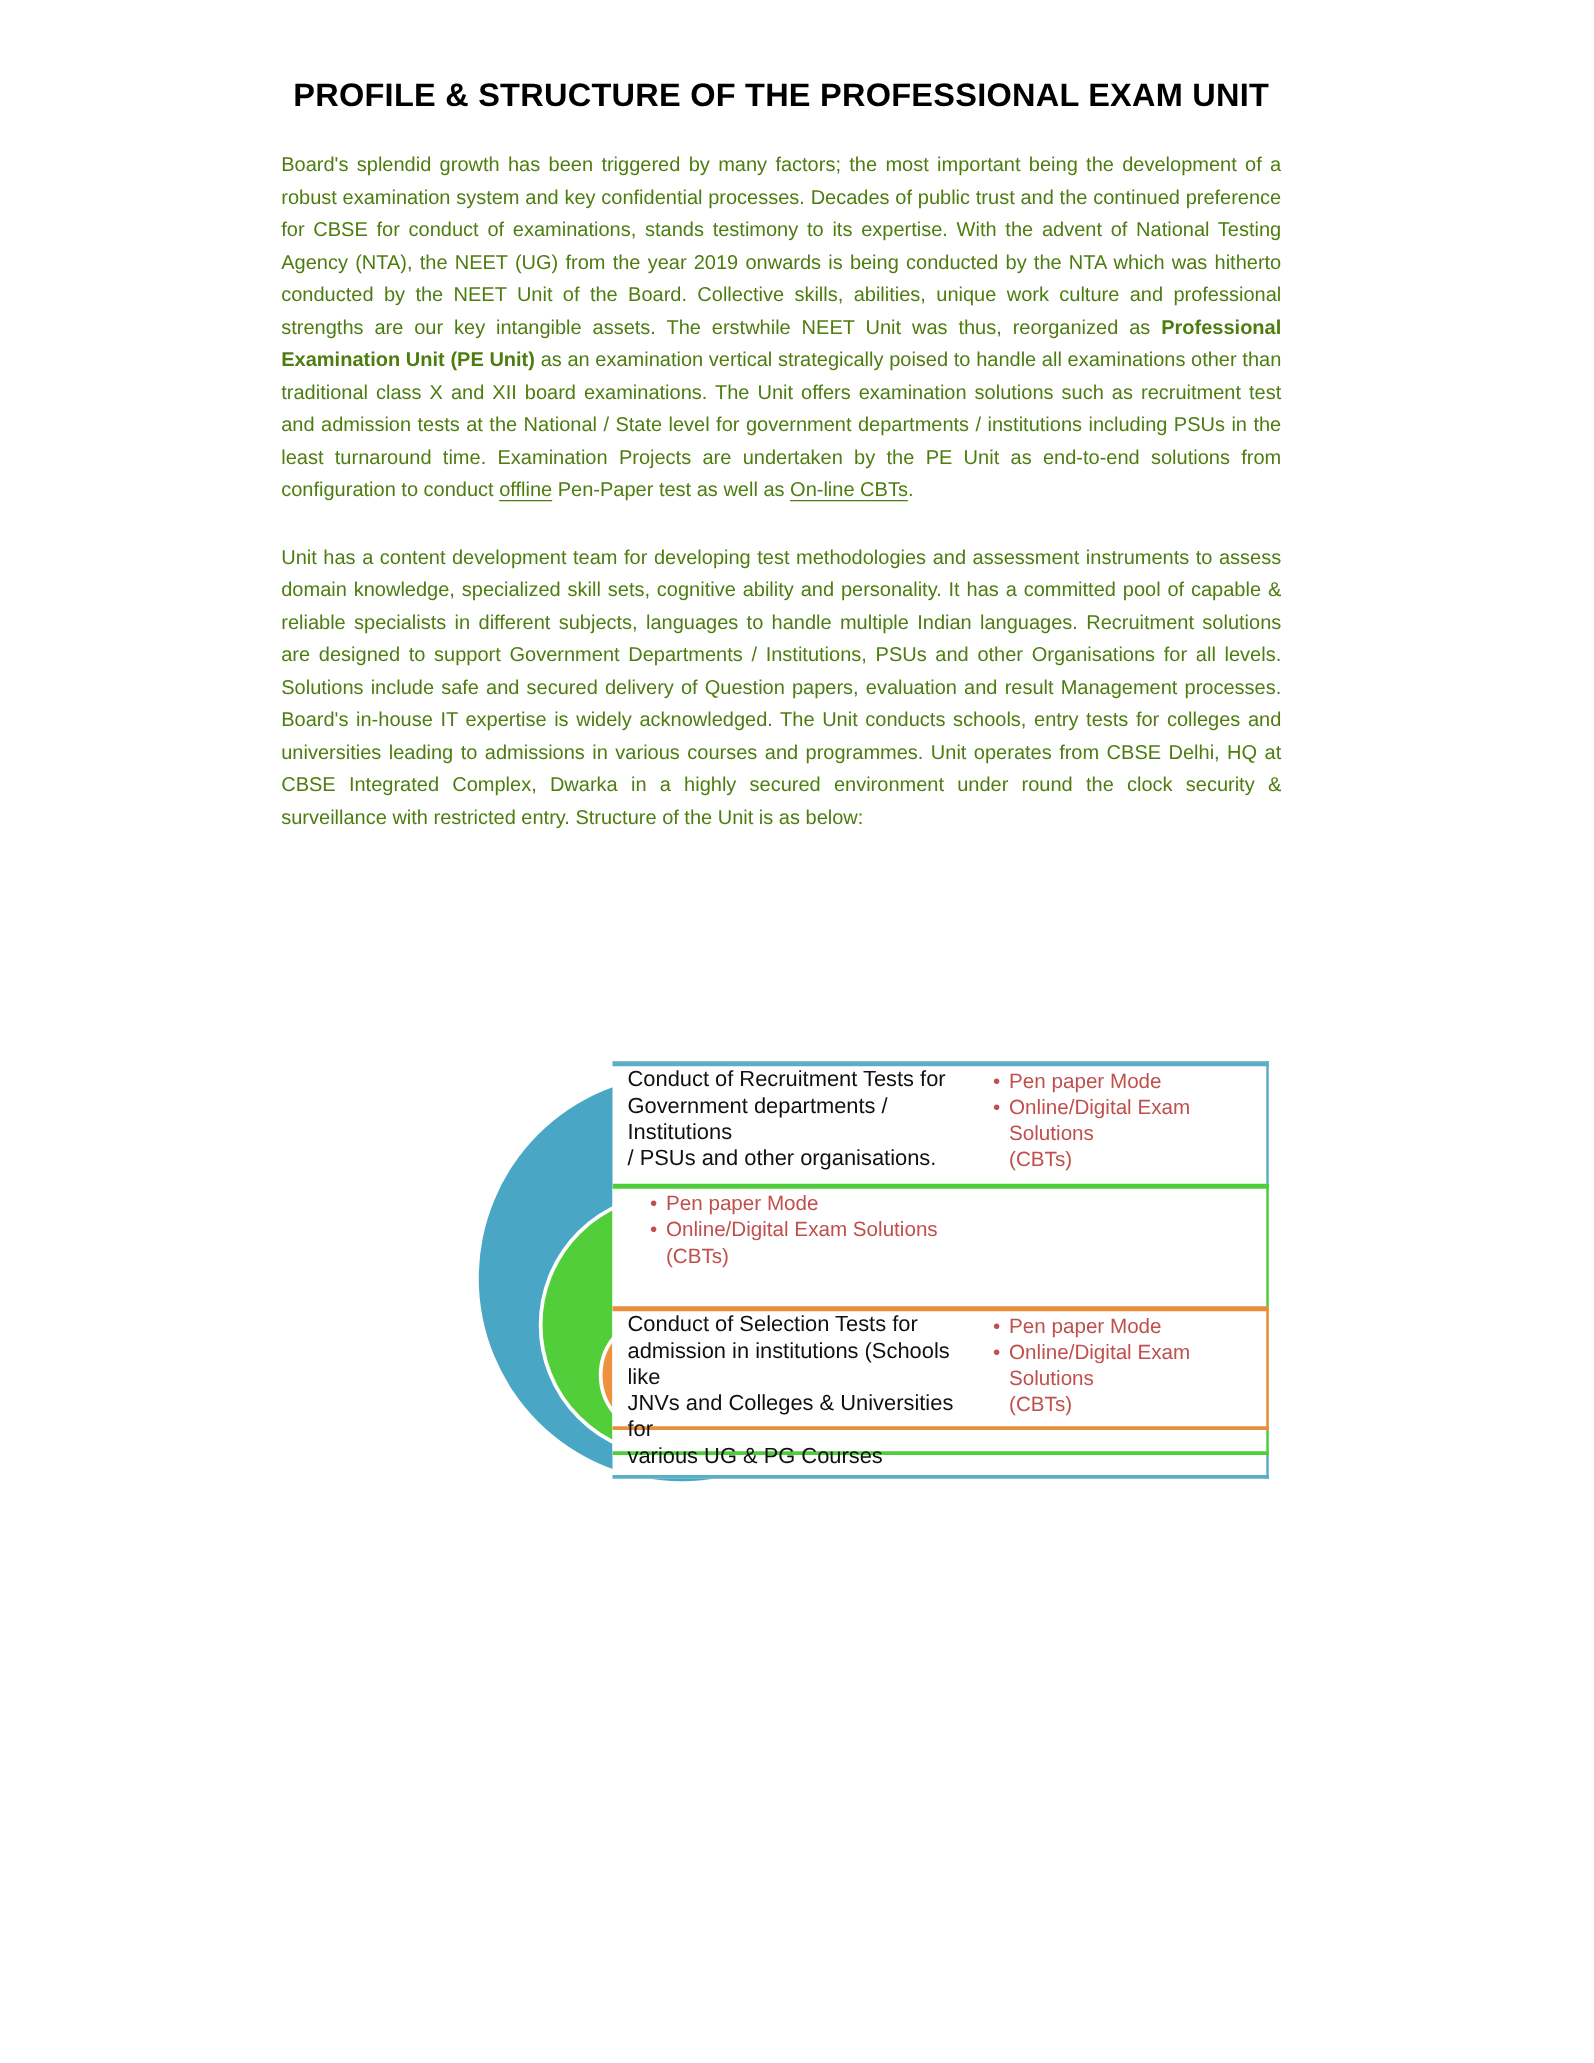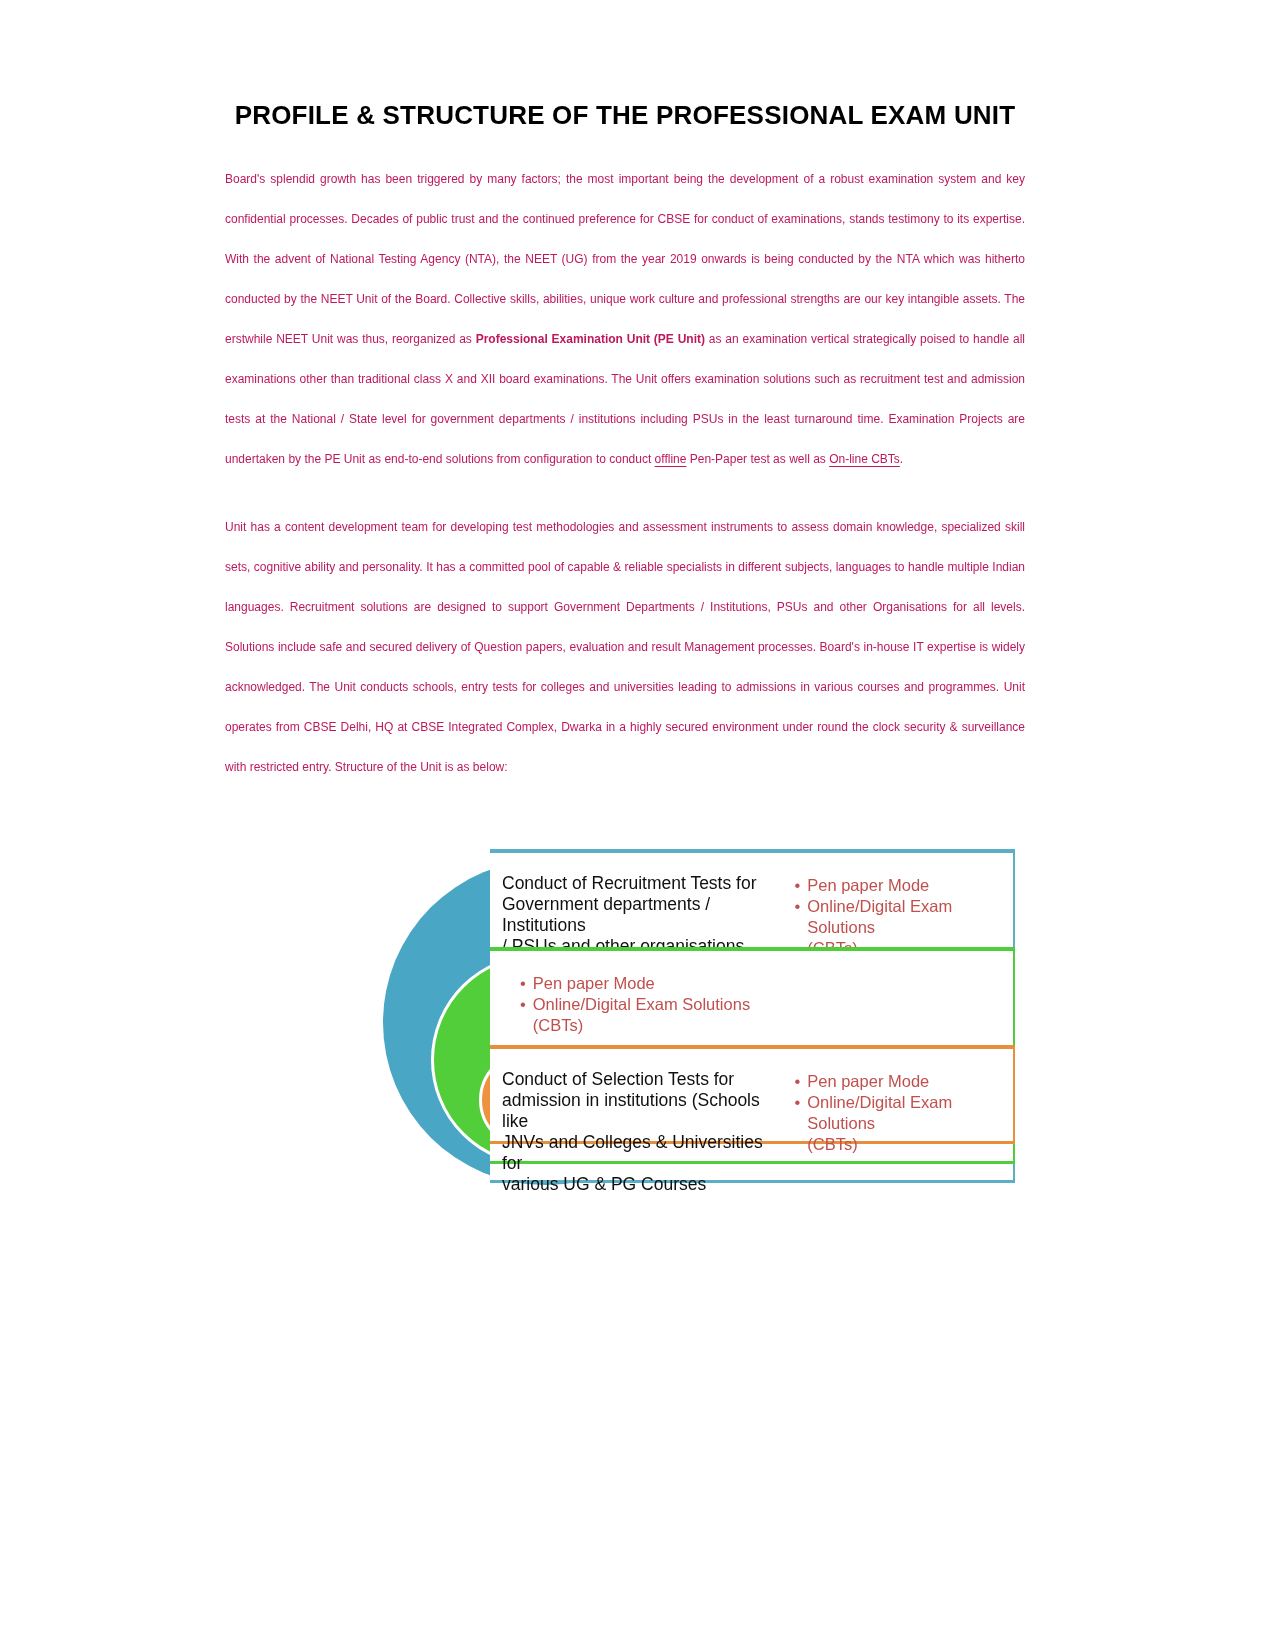--- a/index.html
+++ b/index.html
@@ -5,52 +5,52 @@
   html,body { margin:0; padding:0; background:#ffffff; }
   .page {
     position:relative;
     width:1275px; height:1650px;
     background:#ffffff;
     font-family:"Liberation Sans", sans-serif;
     color:#111;
     overflow:hidden;
   }
   .doc-title {
-    margin:0; padding-top:100px;
+    margin:0; padding-top:61px;
     width:800px; margin-left:225px;
     text-align:center;
     font-size:26px; font-weight:700; color:#000;
     letter-spacing:0.2px;
   }
   .textcol { width:800px; margin-left:225px; }
   .bodypara {
     margin:28px 0 0 0;
-    font-size:12px; line-height:40px;
-    text-align:justify; color:#be185d;
+    font-size:16px; line-height:26px;
+    text-align:justify; color:#4d7c0f;
   }
   .bodypara u { text-underline-offset:3px; }
 
   
   .diagram { position:absolute; left:375px; top:845px; width:648px; height:352px; }
   .circle { position:absolute; border-radius:50%; box-sizing:border-box; }
   .c-blue   { left:8px;   top:15px;  width:325px; height:325px; z-index:1; }
   .c-green  { left:56px;  top:109px; width:212px; height:212px; z-index:2; border:3px solid #fff; }
   .c-orange { left:104px; top:206px; width:98px;  height:98px;  z-index:3; border:3px solid #fff; }
 
   .dbox {
     position:absolute; left:115px; width:525px;
     background:#fff; box-sizing:border-box;
     border-style:solid; border-left:none;
     border-width:4px 2px 3px 0;
   }
   .dbox1 { top:4px;   height:334px; z-index:4; }
   .dbox2 { top:102px; height:217px; z-index:5; }
   .dbox3 { top:200px; height:99px;  z-index:6; }
 
-  .dbox-row { display:flex; align-items:flex-start; padding:20px 8px 0 12px; }
+  .dbox-row { display:flex; align-items:flex-start; padding:0 8px 0 12px; }
   .dbox-label {
     width:300px;
     font-size:17.5px; line-height:21px; color:#101010;
     white-space:pre-line;
   }
   .dbox-bullets { margin:2px 0 0 18px; padding:0; list-style:none;
     font-size:16.5px; line-height:21px; }
   .dbox-bullets li { display:flex; }
   .bdot { margin-right:7px; }
   .btxt { white-space:pre-line; }

